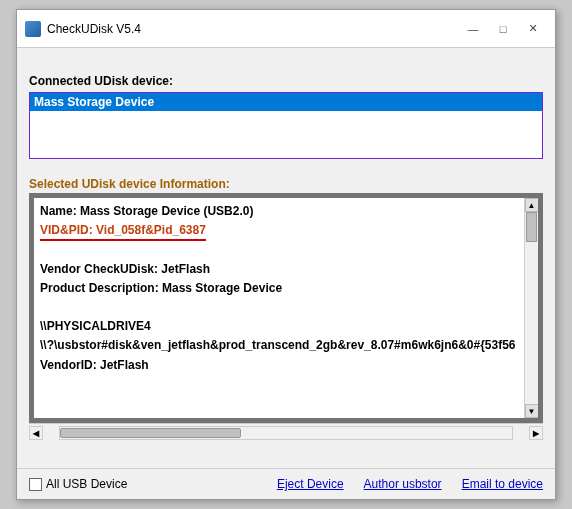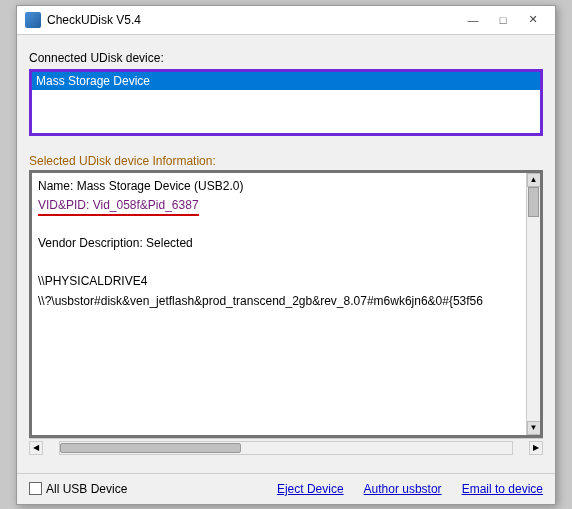--- a/index.html
+++ b/index.html
@@ -17,21 +17,21 @@
       width: 540px;
       background: #f0f0f0;
       border: 1px solid #999;
       box-shadow: 2px 2px 8px rgba(0,0,0,0.3);
     }
     .title-bar {
       background: #ffffff;
       border-bottom: 1px solid #ccc;
       display: flex;
       align-items: center;
-      height: 29px;
+      height: 38px;
       padding: 0 8px;
     }
     .title-bar-icon {
       width: 16px;
       height: 16px;
       margin-right: 6px;
       background: linear-gradient(135deg, #4a90d9, #2060a0);
       border-radius: 2px;
       flex-shrink: 0;
     }
@@ -51,66 +51,67 @@
       border: none;
       background: transparent;
       cursor: pointer;
       display: flex;
       align-items: center;
       justify-content: center;
       font-size: 11px;
       color: #444;
     }
     .content {
-      padding: 16px 12px;
+      padding: 26px 12px;
+      font-weight: bold;
     }
     .section-label {
       font-size: 12px;
       color: #000;
       margin-bottom: 4px;
     }
     .device-list {
-      border: 3px solid #6d28d9;
+      border: 1px solid #6d28d9;
       background: #fff;
       height: 67px;
       margin-bottom: 18px;
       overflow-y: auto;
     }
     .device-item {
       padding: 2px 4px;
       font-size: 12px;
       color: #fff;
       background: #0078d7;
       cursor: pointer;
     }
     .info-section-label {
       font-size: 12px;
       color: #a16207;
       margin-bottom: 2px;
     }
     .info-box {
-      border: 3px solid #737373;
+      border: 5px solid #737373;
       background: #fff;
-      height: 268px;
+      height: 230px;
       overflow-y: auto;
       overflow-x: auto;
       position: relative;
     }
     .info-content {
       padding: 4px 6px;
       font-size: 12px;
       color: #000;
       line-height: 1.6;
       white-space: nowrap;
     }
     .info-line {
       display: block;
     }
     .info-line.vid-line {
-      color: #701a75;
+      color: #c2410c;
       text-decoration: none;
       position: relative;
     }
     .vid-underline {
       display: inline-block;
       position: relative;
     }
     .vid-underline::after {
       content: '';
       position: absolute;
@@ -252,24 +253,26 @@
 
     <div class="info-section-label">Selected UDisk device Information:</div>
 
     <div class="info-box">
       <div class="info-content">
         <span class="info-line">Name: Mass Storage Device  (USB2.0)</span>
         <span class="info-line vid-line">
           <span class="vid-underline">VID&amp;PID: Vid_058f&amp;Pid_6387</span>
         </span>
         <span class="info-line">&nbsp;</span>
-        <span class="info-line">Vendor Description: Selected</span>
+        <span class="info-line">Vendor CheckUDisk: JetFlash</span>
+        <span class="info-line">Product Description: Mass Storage Device</span>
         <span class="info-line">&nbsp;</span>
         <span class="info-line">\\PHYSICALDRIVE4</span>
         <span class="info-line">\\?\usbstor#disk&amp;ven_jetflash&amp;prod_transcend_2gb&amp;rev_8.07#m6wk6jn6&amp;0#{53f56</span>
+        <span class="info-line">VendorID: JetFlash</span>
 
       </div>
 
       <div class="info-scrollbar-v">
         <div class="v-arrow">▲</div>
         <div class="v-track">
           <div class="v-thumb"></div>
         </div>
         <div class="v-arrow">▼</div>
       </div>

